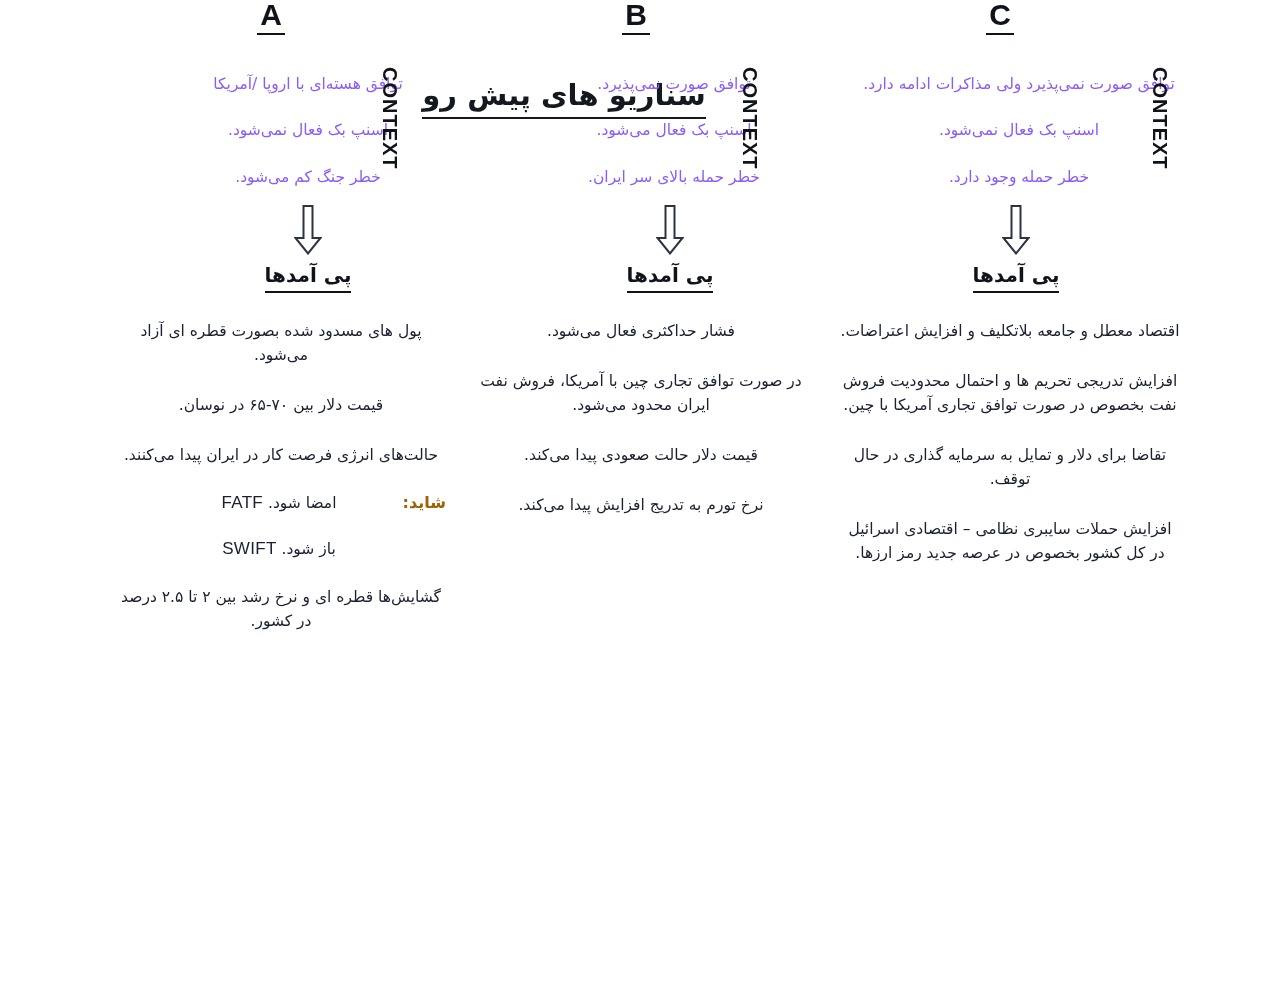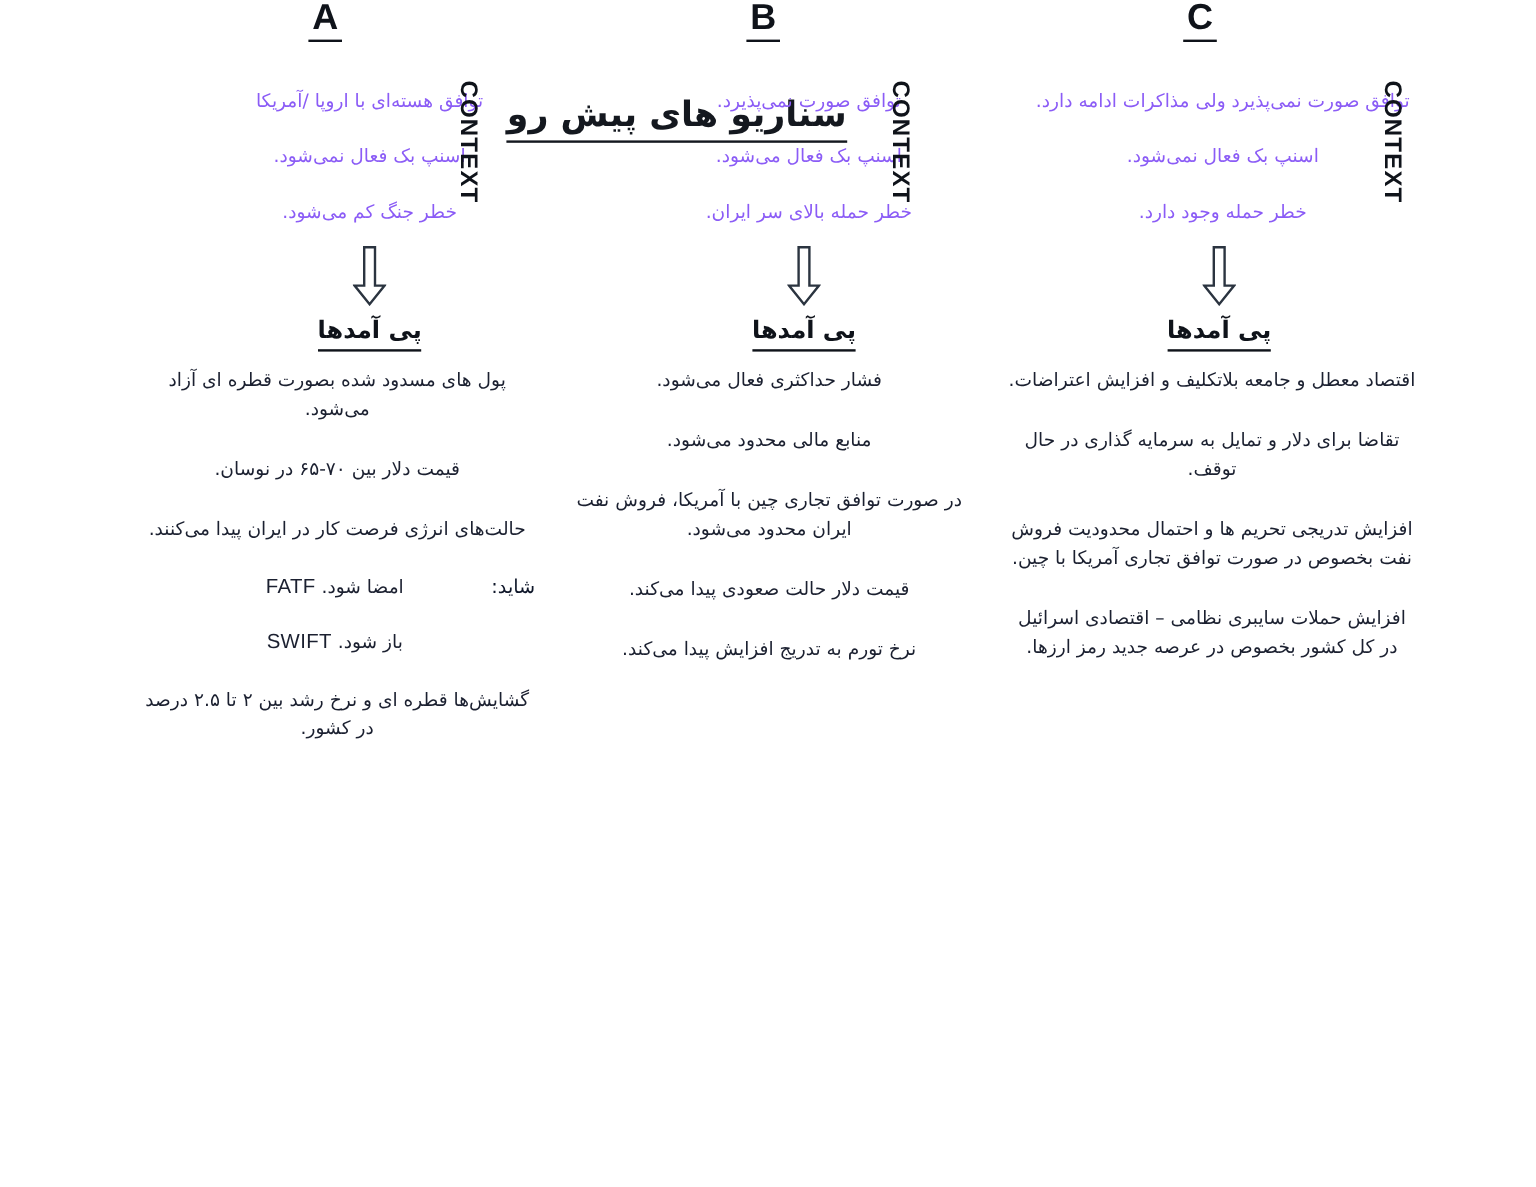--- a/index.html
+++ b/index.html
@@ -119,21 +119,21 @@
   .col-b .arrow-row { padding-left: 68px; }
   .col-c .arrow-row { padding-left: 32px; }
 
   
   .cons-heading {
     text-align: center;
     font-size: 20px;
     font-weight: bold;
     color: #0f131a;
     margin-top: 8px;
-    margin-bottom: 12px;
+    margin-bottom: 26px;
     direction: rtl;
   }
   .col-a .cons-heading { padding-left: 74px; }
   .col-b .cons-heading { padding-left: 68px; }
   .col-c .cons-heading { padding-left: 32px; }
   .cons-heading span.u {
     display: inline-block;
     border-bottom: 2px solid #0f131a;
     padding-bottom: 4px;
   }
@@ -160,23 +160,23 @@
     text-align: center;
     font-size: 15.5px;
     color: #1b2030;
     margin: 0 0 26px 0;
     direction: rtl;
   }
   .maybe-label {
     position: absolute;
     right: 0;
     top: 0;
-    font-weight: normal;
+    font-weight: bold;
     font-size: 16px;
-    color: #0f172a;
+    color: #a16207;
   }
   .latin {
     font-family: "Liberation Sans", "DejaVu Sans", sans-serif;
     font-size: 17px;
     direction: ltr;
     display: inline-block;
     unicode-bidi: embed;
     letter-spacing: 0.3px;
   }
   .maybe-inner { display: inline-block; padding-right: 4px; }
@@ -257,21 +257,20 @@
         <polygon points="9.5,1 18.5,1 18.5,33 26.5,33 14,48.5 1.5,33 9.5,33" fill="#ffffff" stroke="#2b3440" stroke-width="2" stroke-linejoin="miter"></polygon>
       </svg>
     </div>
 
     <div class="cons-heading">
       <span class="u">پی آمدها</span>
     </div>
 
     <div class="cons-list">
       <p class="cons-line">فشار حداکثری فعال می‌شود.</p>
-      <p class="cons-line">منابع مالی محدود می‌شود.</p>
       <p class="cons-line">در صورت توافق تجاری چین با آمریکا، فروش نفت ایران محدود می‌شود.</p>
       <p class="cons-line">قیمت دلار حالت صعودی پیدا می‌کند.</p>
       <p class="cons-line">نرخ تورم به تدریج افزایش پیدا می‌کند.</p>
     </div>
   </div>
 
   <div class="col col-c">
     <div class="col-letter">
       <span class="u">C</span>
     </div>
@@ -290,19 +289,19 @@
         <polygon points="9.5,1 18.5,1 18.5,33 26.5,33 14,48.5 1.5,33 9.5,33" fill="#ffffff" stroke="#2b3440" stroke-width="2" stroke-linejoin="miter"></polygon>
       </svg>
     </div>
 
     <div class="cons-heading">
       <span class="u">پی آمدها</span>
     </div>
 
     <div class="cons-list">
       <p class="cons-line">اقتصاد معطل و جامعه بلاتکلیف و افزایش اعتراضات.</p>
+      <p class="cons-line">افزایش تدریجی تحریم ها و احتمال محدودیت فروش نفت بخصوص در صورت توافق تجاری آمریکا با چین.</p>
       <p class="cons-line">تقاضا برای دلار و تمایل به سرمایه گذاری در حال توقف.</p>
-      <p class="cons-line">افزایش تدریجی تحریم ها و احتمال محدودیت فروش نفت بخصوص در صورت توافق تجاری آمریکا با چین.</p>
       <p class="cons-line">افزایش حملات سایبری نظامی – اقتصادی اسرائیل در کل کشور بخصوص در عرصه جدید رمز ارزها.</p>
     </div>
   </div>
 
 </div>
 
 </body></html>

